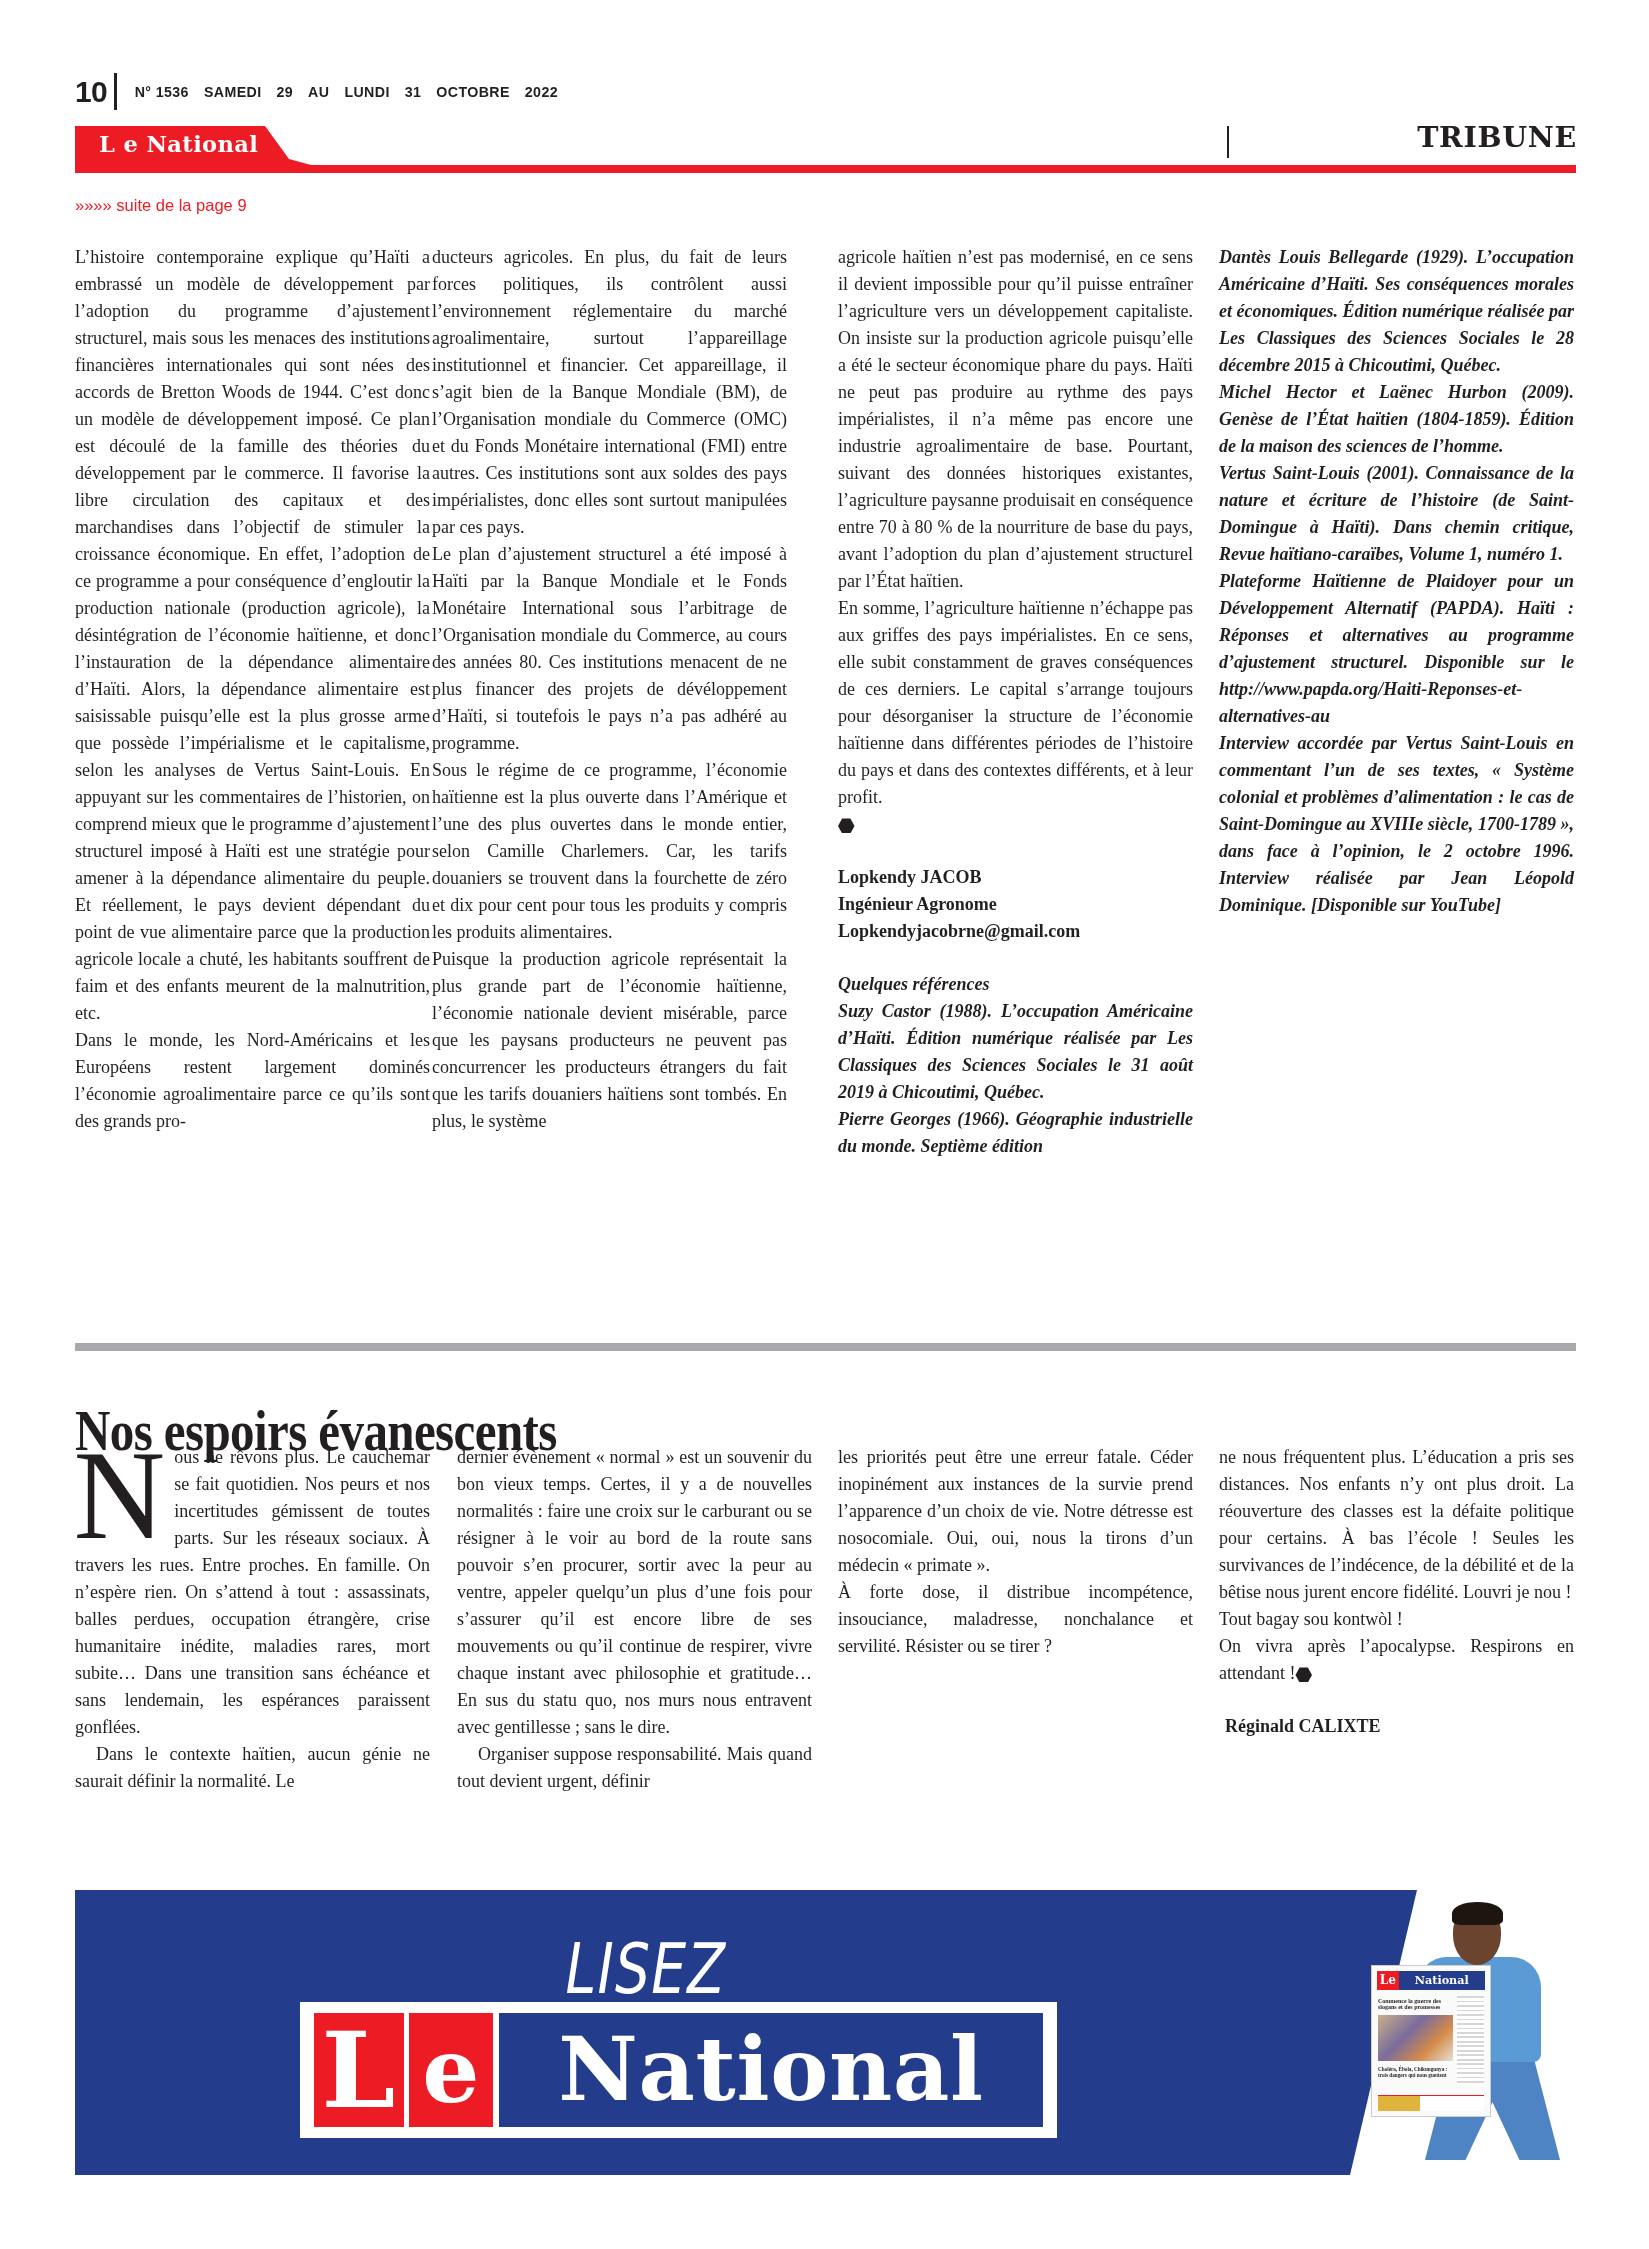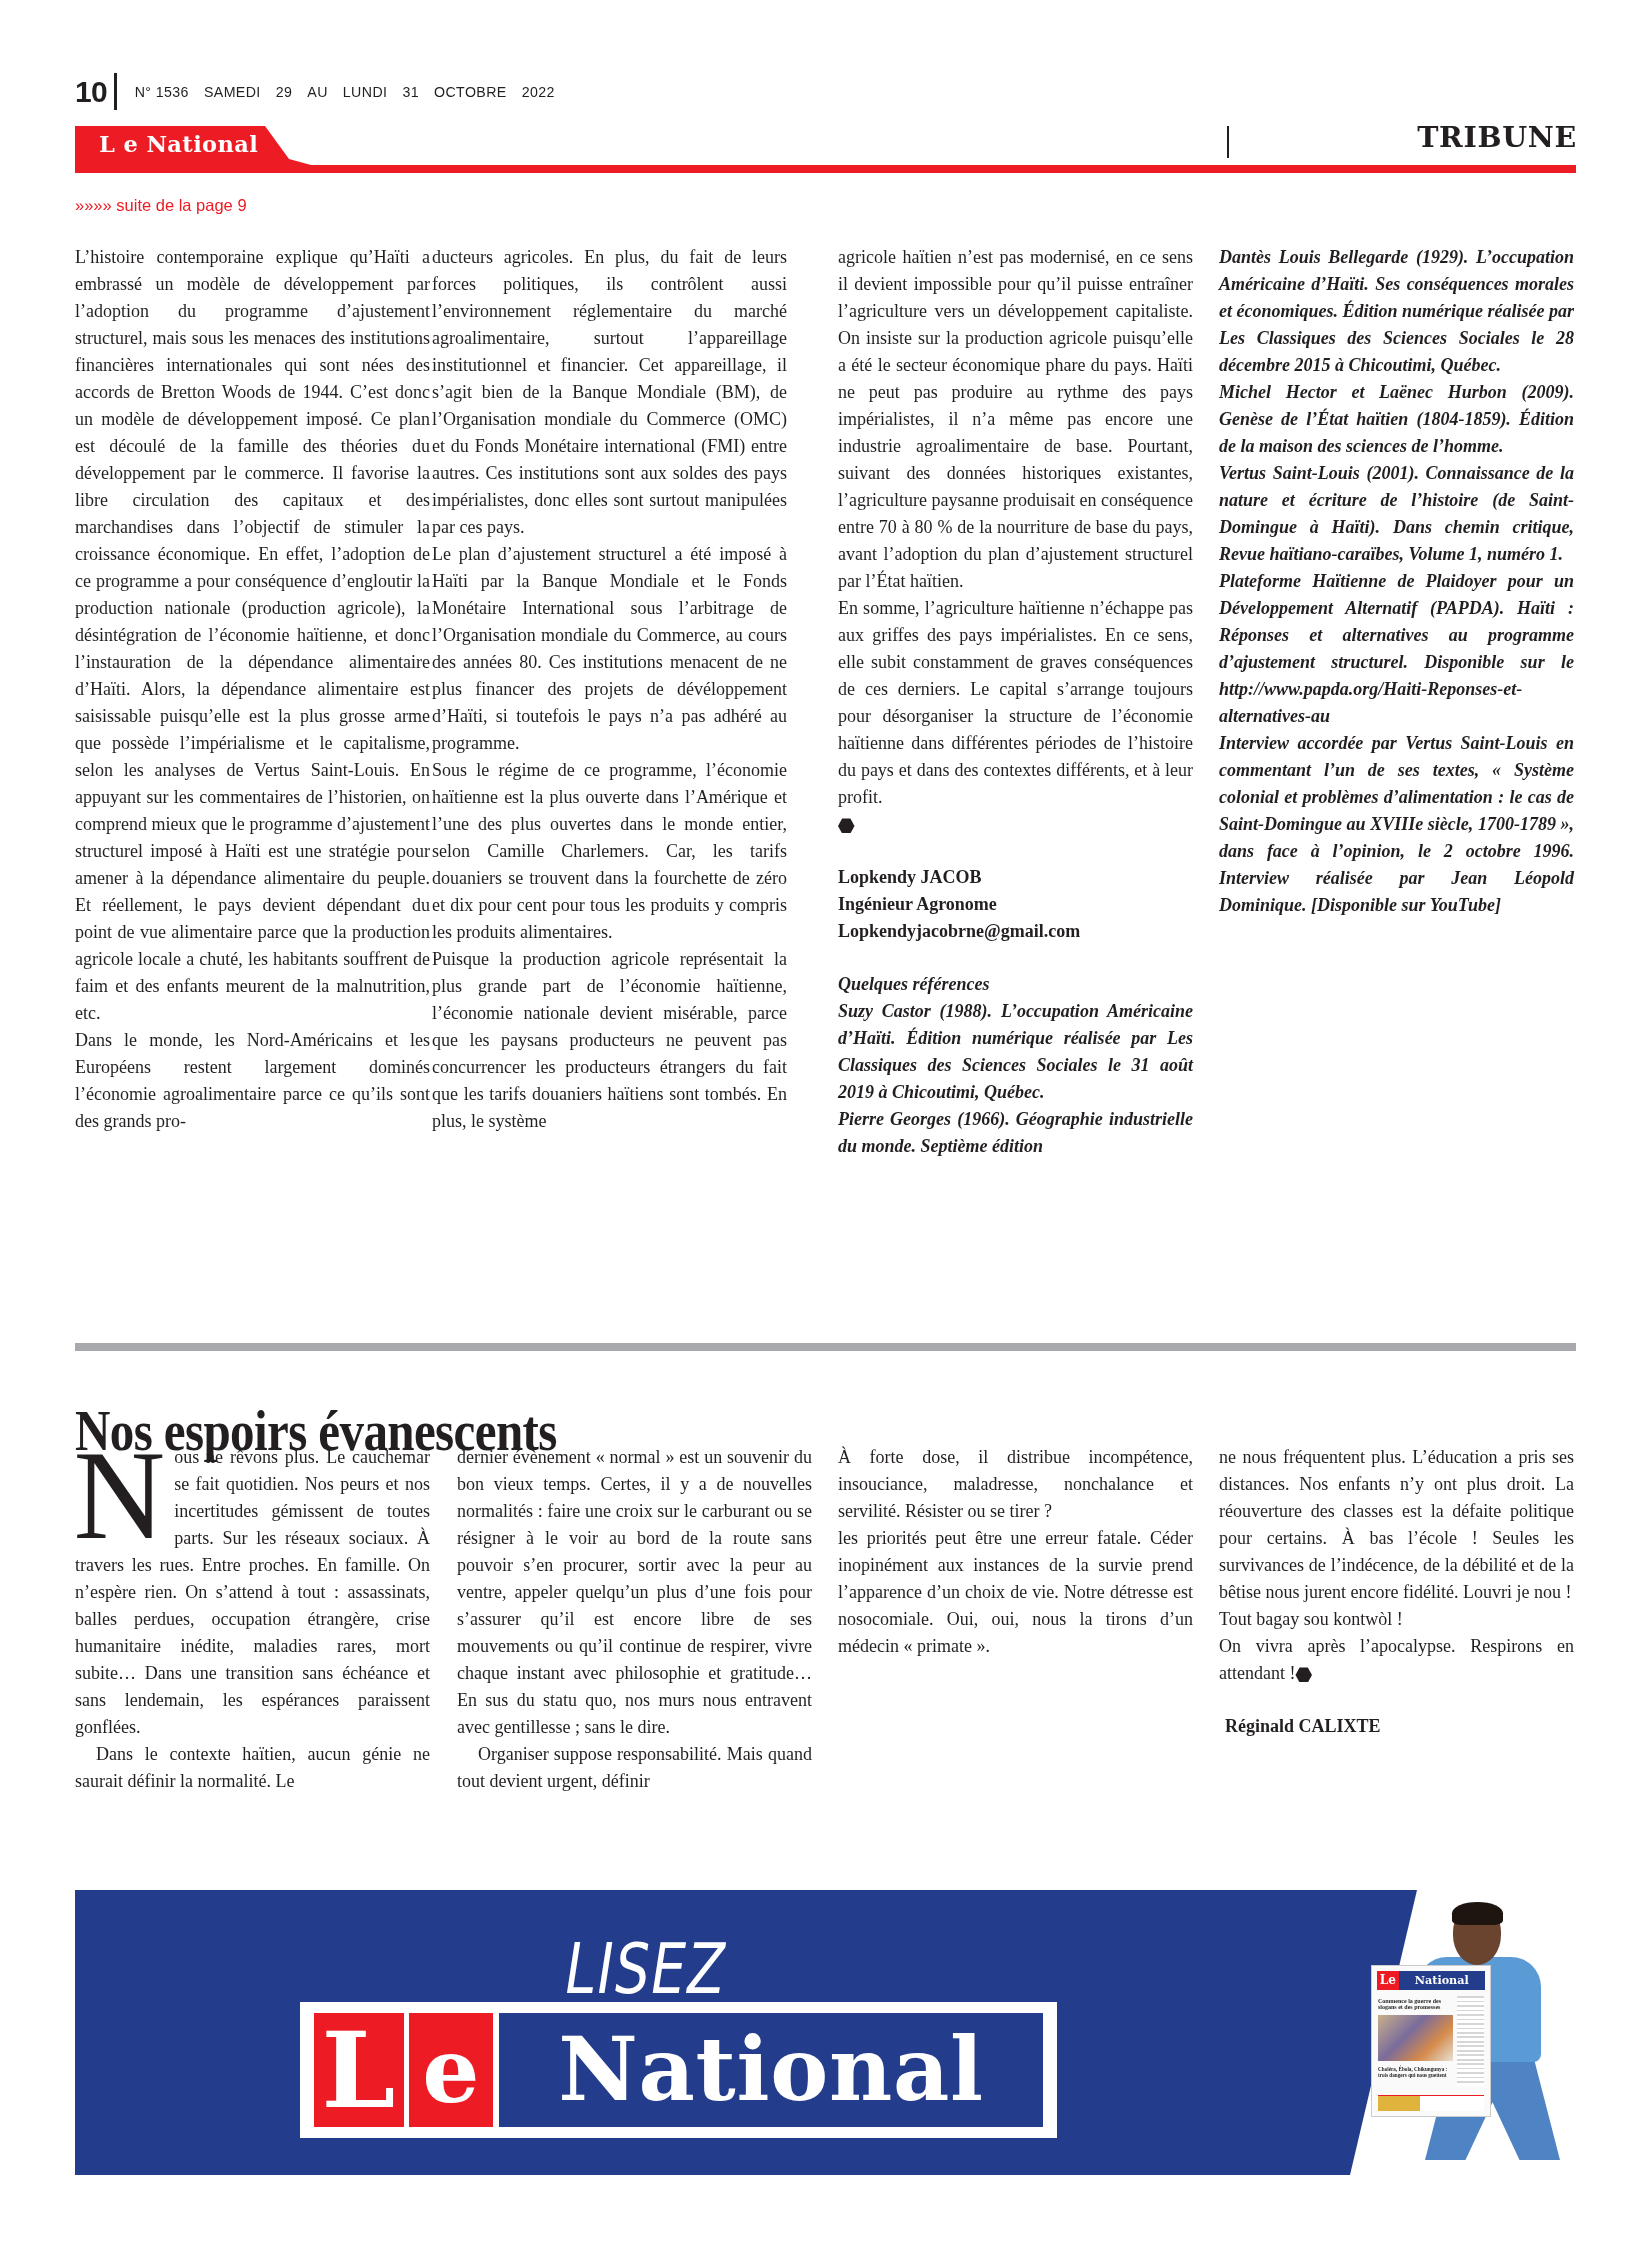--- a/index.html
+++ b/index.html
@@ -2,21 +2,21 @@
 <html style="font-size:12px"><head>
 <meta charset="utf-8">
 <style>
   html, body { margin:0; padding:0; background:#ffffff; }
   body { width:1650px; height:2250px; position:relative; overflow:hidden; color:#231f20; }
 
   
   #topline { position:absolute; left:75px; top:73px; height:37px; display:flex; align-items:center; }
   #page-num { font-family:"Liberation Sans",sans-serif; font-weight:bold; font-size:30px; letter-spacing:-0.7px; color:#231f20; }
   #page-sep { width:2.2px; height:37px; background:#231f20; margin:0 18px 0 7.5px; }
-  #issue-line { font-family:"Liberation Sans",sans-serif; font-weight:normal; font-size:14.2px; display:flex; gap:15px; letter-spacing:0.4px; }
+  #issue-line { font-family:"Liberation Sans",sans-serif; font-weight:bold; font-size:14.2px; display:flex; gap:15px; letter-spacing:0.4px; }
   #band { position:absolute; left:75px; top:126px; width:1501px; height:45px; }
   #band-red-tab { position:absolute; left:0; top:0; width:236px; height:39px; background:#ed1c24; clip-path: polygon(0 0, 190px 0, 214px 33px, 236px 39px, 0 39px); }
   #band-rule { position:absolute; left:0; top:39px; width:1501px; height:7.5px; background:#ed1c24; }
   #band-logo { position:absolute; left:24px; top:4.5px; font-family:"DejaVu Serif","Liberation Serif",serif; font-weight:bold; font-size:22.5px; color:#ffffff; letter-spacing:0.4px; }
   #section-sep { position:absolute; left:1227px; top:126px; width:2.2px; height:31.5px; background:#231f20; }
   #section-title { position:absolute; right:73px; top:120px; font-family:"DejaVu Serif","Liberation Serif",serif; font-weight:bold; font-size:28.5px; color:#231f20; letter-spacing:0.7px; }
   #continued { position:absolute; left:75px; top:196px; font-family:"Liberation Sans",sans-serif; font-size:16.5px; color:#ed1c24; }
 
   
   .col { position:absolute; font-family:"Liberation Serif","DejaVu Serif",serif; font-size:18px; line-height:27px; text-align:justify; hyphens:auto; color:#231f20; }
@@ -127,22 +127,22 @@
 
 <div class="col" id="a2c1">
   <p><span class="dropcap">N</span><span>ous ne rêvons plus. Le cauchemar se fait quotidien. Nos peurs et nos incertitudes gémissent de toutes parts. Sur les réseaux sociaux. À travers les rues. Entre proches. En famille. On n’espère rien. On s’attend à tout : assassinats, balles perdues, occupation étrangère, crise humanitaire inédite, maladies rares, mort subite… Dans une transition sans échéance et sans lendemain, les espérances paraissent gonflées.</span></p>
   <p class="indent">Dans le contexte haïtien, aucun génie ne saurait définir la normalité. Le</p>
 </div>
 <div class="col" id="a2c2">
   <p>dernier évènement « normal » est un souvenir du bon vieux temps. Certes, il y a de nouvelles normalités : faire une croix sur le carburant ou se résigner à le voir au bord de la route sans pouvoir s’en procurer, sortir avec la peur au ventre, appeler quelqu’un plus d’une fois pour s’assurer qu’il est encore libre de ses mouvements ou qu’il continue de respirer, vivre chaque instant avec philosophie et gratitude… En sus du statu quo, nos murs nous entravent avec gentillesse ; sans le dire.</p>
   <p class="indent">Organiser suppose responsabilité. Mais quand tout devient urgent, définir</p>
 </div>
 <div class="col" id="a2c3">
+  <p>les priorités  peut être une erreur fatale. Céder inopinément aux instances de la survie prend l’apparence d’un choix de vie. Notre détresse est nosocomiale. Oui, oui, nous la tirons d’un  médecin « primate ».</p>
   <p>À forte dose, il distribue incompétence, insouciance, maladresse, nonchalance et servilité. Résister ou se tirer ?</p>
-  <p>les priorités  peut être une erreur fatale. Céder inopinément aux instances de la survie prend l’apparence d’un choix de vie. Notre détresse est nosocomiale. Oui, oui, nous la tirons d’un  médecin « primate ».</p>
 </div>
 <div class="col" id="a2c4">
   <p>ne nous fréquentent plus. L’éducation a pris ses distances. Nos enfants n’y ont plus droit. La réouverture des classes est la défaite politique pour certains. À bas l’école ! Seules les survivances de l’indécence, de la débilité et de la bêtise nous jurent encore fidélité. Louvri je nou !</p>
   <p style="text-align:left">Tout bagay sou kontwòl !</p>
   <p><span>On vivra après l’apocalypse. Respirons en attendant !</span><span class="end-mark"></span></p>
   <div class="gap"></div>
   <p id="a2-author">Réginald CALIXTE</p>
 </div>
 
 <div id="ad">

